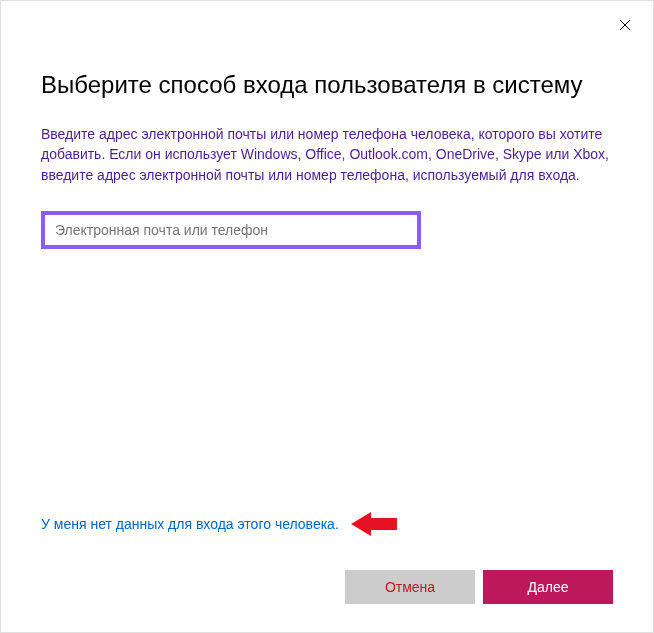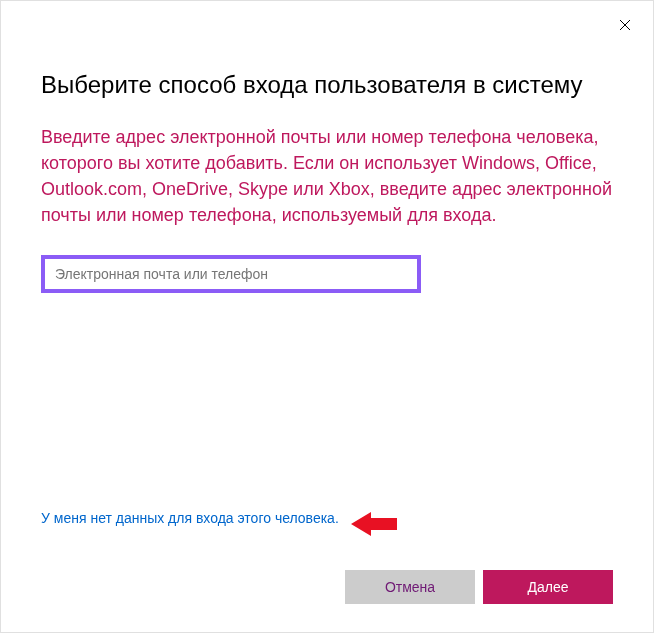--- a/index.html
+++ b/index.html
@@ -45,22 +45,22 @@
       flex-direction: column;
     }
     .title {
       font-size: 24px;
       font-weight: 400;
       color: #000;
       margin-bottom: 24px;
       line-height: 1.3;
     }
     .description {
-      font-size: 18px;
-      color: #be185d;
+      font-size: 14px;
+      color: #4c1d95;
       line-height: 1.45;
       margin-bottom: 26px;
     }
     .input-field {
       width: 380px;
       height: 38px;
       border: 4px solid #8b5cf6;
       padding: 0 10px;
       font-size: 14px;
       font-family: inherit;
@@ -71,20 +71,21 @@
       color: #767676;
     }
     .spacer {
       flex: 1;
     }
     .links {
       padding: 0 0 18px 0;
     }
     .link-row {
       display: flex;
+      align-items: center;
       margin-bottom: 14px;
     }
     .link {
       color: #0066cc;
       font-size: 14px;
       text-decoration: none;
       cursor: pointer;
     }
     .arrow-annotation {
       margin-left: 12px;
@@ -100,21 +101,21 @@
     .btn {
       width: 130px;
       height: 34px;
       border: none;
       font-size: 14px;
       font-family: inherit;
       cursor: pointer;
     }
     .btn-secondary {
       background: #cccccc;
-      color: #701a75;
+      color: #b91c1c;
     }
     .btn-primary {
       background: #be185d;
       color: #fff;
     }
   </style>
 </head>
 <body>
 
 <div class="dialog">

